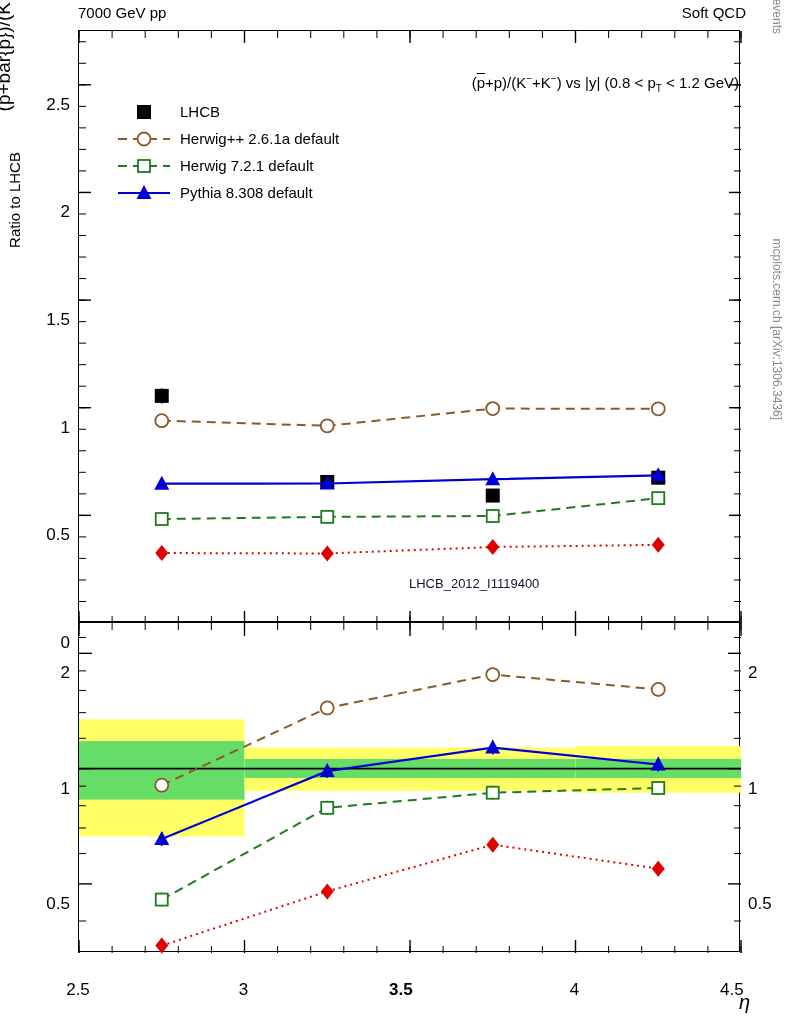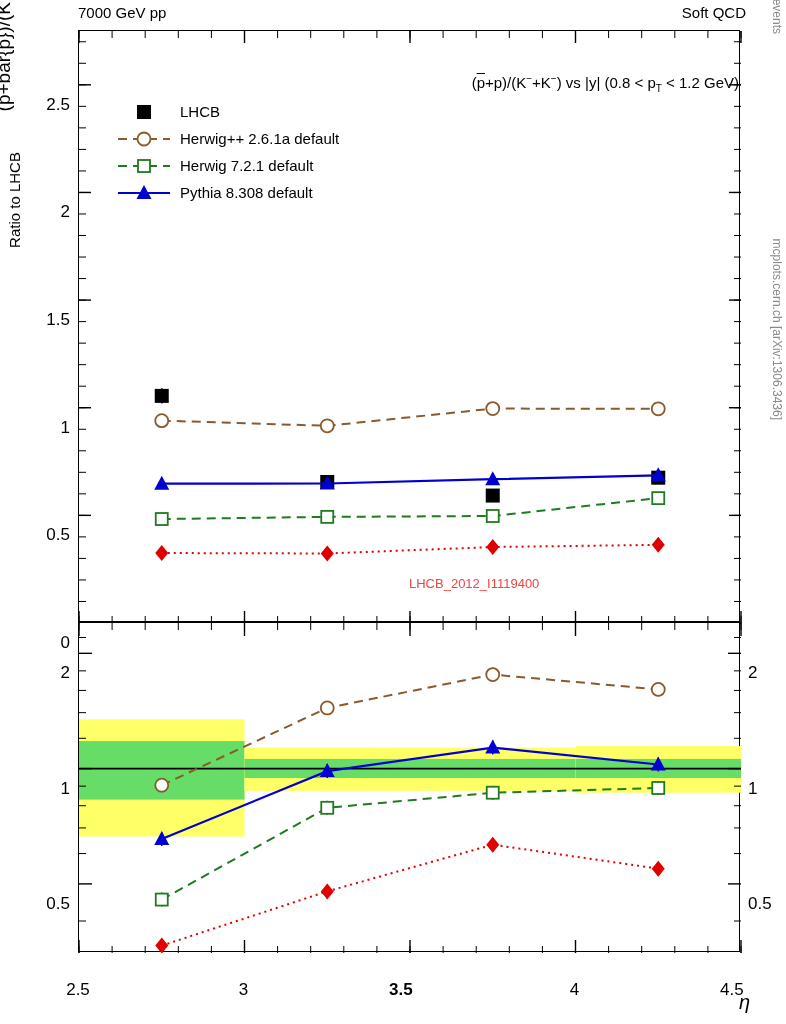--- a/index.html
+++ b/index.html
@@ -43,21 +43,21 @@
   .xlabel{
     position:absolute;right:36px;bottom:10px;font-size:20px;font-style:italic;
   }
 
   .right-text{
     position:absolute;right:2px;font-size:12px;color:#8a8a8a;
     transform:rotate(90deg);transform-origin:right top;white-space:nowrap;
   }
 
   .watermark{
-    position:absolute;font-size:13px;color:#ef4444;
+    position:absolute;font-size:13px;color:#0f172a;
   }
 
   
   .tl{position:absolute;font-size:17px;margin-top:22px;}
 
   
   #legend{position:absolute;left:116px;top:98px;font-size:15px;}
   .leg-row{height:27px;display:flex;align-items:center;}
   .leg-mark{width:56px;height:20px;position:relative;margin-right:8px;}
   .leg-label{white-space:nowrap;}

